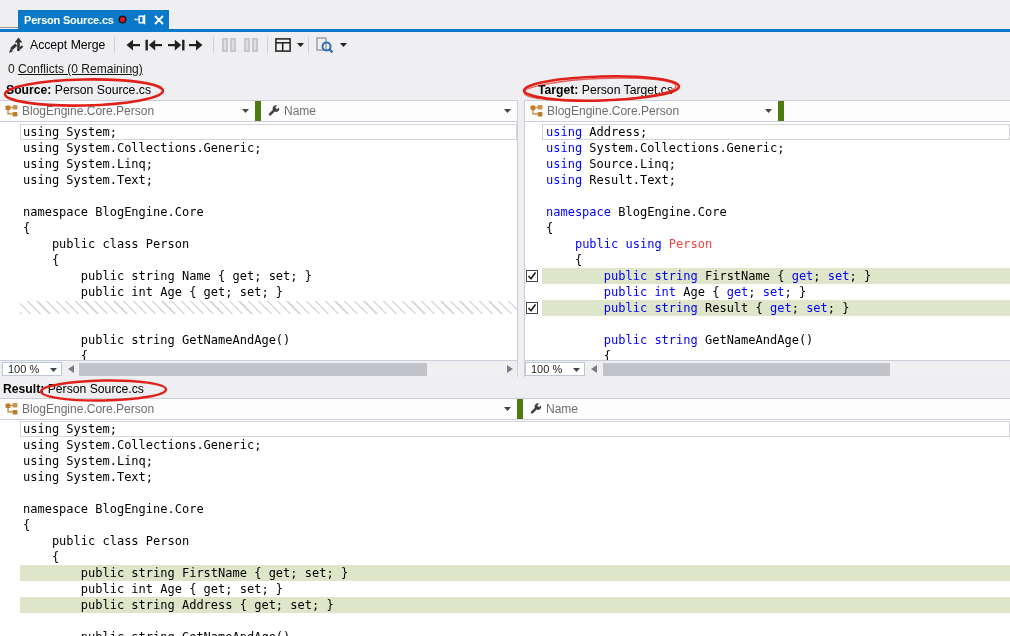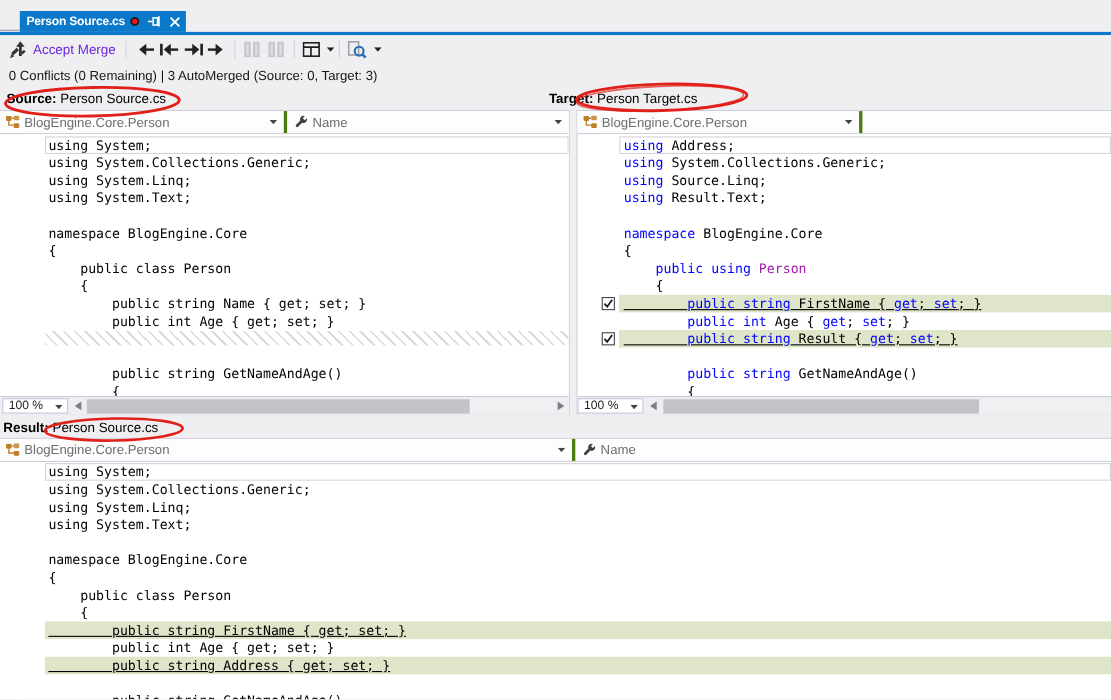--- a/index.html
+++ b/index.html
@@ -21,52 +21,52 @@
   .tab-dot { flex:none; width:5px; height:5px; border-radius:50%; background:#E8131B; box-shadow:0 0 0 1.5px #1A1A1A; margin-left:6px; }
   .tab-pin { flex:none; margin-left:9px; display:flex; }
   .tab-close { flex:none; margin-left:8px; display:flex; }
   .tab-underline { position:absolute; left:0; top:29px; width:1010px; height:3px; background:#0A79C9; }
   .pretab-line { position:absolute; left:0; top:27px; width:18px; height:1px; background:#9A9A9F; }
 
   
   .toolbar { position:absolute; left:0; top:32px; width:1010px; height:26px; background:#EFEFF2; }
   .tb-item { position:absolute; top:0; height:26px; display:flex; align-items:center; }
   .tb-sep { position:absolute; top:5px; width:1px; height:16px; background:#D0D0D7; }
-  .tb-label { font-size:12.2px; color:#6d28d9; white-space:nowrap; }
+  .tb-label { font-size:12.2px; color:#000000; white-space:nowrap; }
 
   
   .statusline { position:absolute; left:8px; top:58px; height:22px; display:flex; align-items:center; font-size:12px; color:#161616; white-space:pre; }
-  .statusline .link { }
+  .statusline .link { text-decoration:underline; }
   .pane-header { position:absolute; height:20px; display:flex; align-items:center; font-size:12.2px; color:#000; white-space:pre; }
   .pane-header .hdr-label { font-weight:bold; }
 
   
   .pane { position:absolute; background:#FFFFFF; border:1px solid #CCCEDB; }
   .pane.source { left:0; top:100px; width:518px; height:277px; border-left:none; }
   .pane.target { left:524px; top:100px; width:486px; height:277px; border-right:none; }
   .pane.result { left:0; top:398px; width:1010px; height:238px; border-left:none; border-right:none; border-bottom:none; }
 
   .navbar { position:relative; height:21px; border-bottom:1px solid #CCCEDB; background:#FDFDFE; display:flex; }
   .nav-combo { position:relative; height:100%; display:flex; align-items:center; font-size:12px; color:#6E6E71; white-space:nowrap; overflow:hidden; }
-  .nav-combo.type { border-right:3px solid #4d7c0f;text-align:right; }
+  .nav-combo.type { border-right:6px solid #4d7c0f;text-align:right; }
   .nav-combo .nav-icon { margin:0 4px 0 5px; display:flex; flex:none; }
   .nav-combo .combo-arrow { position:absolute; right:6px; top:8px; }
 
-  .code-area { position:relative; background:#FFFFFF; overflow:hidden;margin-left:21px; }
+  .code-area { position:relative; background:#FFFFFF; overflow:hidden; }
   .pane.source .code-area, .pane.target .code-area { height:238px; }
   .pane.result .code-area { height:216px; }
   .code-lines { position:absolute; left:0; right:0; top:1.5px; }
   .pane.result .code-lines { top:0.5px; }
 
   .code-line { position:relative; height:16px; line-height:16px; white-space:pre;
     font-family:"DejaVu Sans Mono", monospace; font-size:12px; color:#000; padding-left:var(--textpad); }
   .seg-k { color:#0101FD; }
-  .seg-t { color:#a21caf; }
+  .seg-t { color:#ef4444; }
   .seg-p { color:#000000; }
-  .code-line.hl { background:linear-gradient(90deg, rgba(0,0,0,0) 0 var(--gut), #DEE5C8 var(--gut));text-decoration:underline; }
+  .code-line.hl { background:linear-gradient(90deg, rgba(0,0,0,0) 0 var(--gut), #DEE5C8 var(--gut)); }
   .code-line.cur::after { content:""; position:absolute; left:var(--gut); right:0; top:0; bottom:0; border:1px solid #D4D4D9; pointer-events:none; }
   .code-line.hatch::after { content:""; position:absolute; left:var(--gut); right:0; top:1px; bottom:2px;
     background:repeating-linear-gradient(45deg, #DADade 0 1.6px, rgba(0,0,0,0) 1.6px 6.8px); }
   .mergecb { position:absolute; left:1px; top:2px; width:12px; height:12px; border:1px solid #454545; background:#FFFFFF; display:flex; align-items:center; justify-content:center; }
 
   
   .scrollrow { position:relative; height:17px; border-top:1px solid #CCCEDB; background:#EFEFF2; }
   .zoom-combo { position:absolute; top:1px; height:14px; background:#FFFFFF; border:1px solid #BFC7DA;
     display:flex; align-items:center; font-size:11px; color:#1E1E1E; padding-left:5px; }
   .zoom-combo .combo-arrow { position:absolute; right:4px; top:5px; }
@@ -209,24 +209,24 @@
         </g>
       </svg>
     <span style="margin-left:6px; display:flex;">
       <svg width="7" height="4" viewBox="0 0 7 4">
           <path d="M0 0 H7 L3.5 4 Z" fill="#1F1F1F"></path>
         </svg>
     </span>
   </div>
 </div>
 
-<div class="statusline"><span>0 </span><span class="link">Conflicts (0 Remaining)</span><span> | 3 AutoMerged (Source: 0, Target: 3)</span></div>
+<div class="statusline"><span>0 </span><span class="link">Conflicts (0 Remaining)</span></div>
 
 <div class="pane-header" style="left:6px; top:80px;"><span class="hdr-label">Source:</span><span> </span><span>Person Source.cs</span></div>
-<div class="pane-header" style="left:499px; top:80px;"><span class="hdr-label">Target:</span><span> </span><span>Person Target.cs</span></div>
+<div class="pane-header" style="left:538px; top:80px;"><span class="hdr-label">Target:</span><span> </span><span>Person Target.cs</span></div>
 <div class="pane-header" style="left:3px; top:379px;"><span class="hdr-label">Result:</span><span> </span><span>Person Source.cs</span></div>
 
 <div class="pane source" style="--textpad:23px; --gut:20px;">
   <div class="navbar">
     <div class="nav-combo type" style="width:261px;">
       <span class="nav-icon">
         <svg width="13" height="12" viewBox="0 0 13 12">
             <g fill="#BE7D27">
               <rect x="0.5" y="0.5" width="5" height="4.4" rx="1"></rect>
               <rect x="7.5" y="0" width="5" height="4.4" rx="1" fill="#C9964C"></rect>

